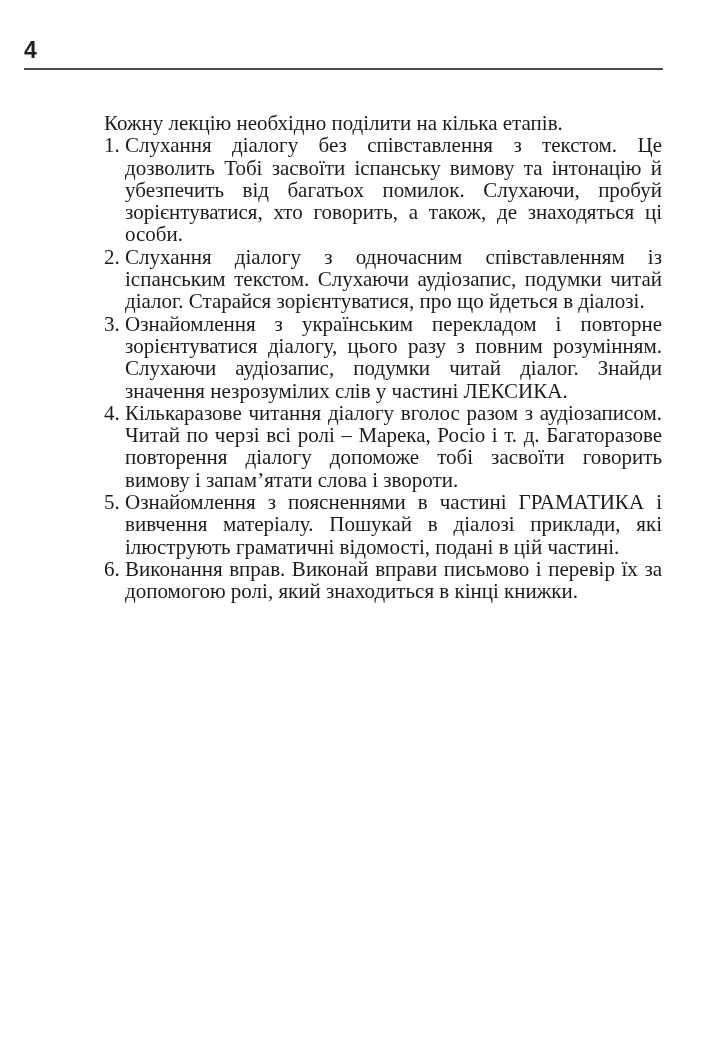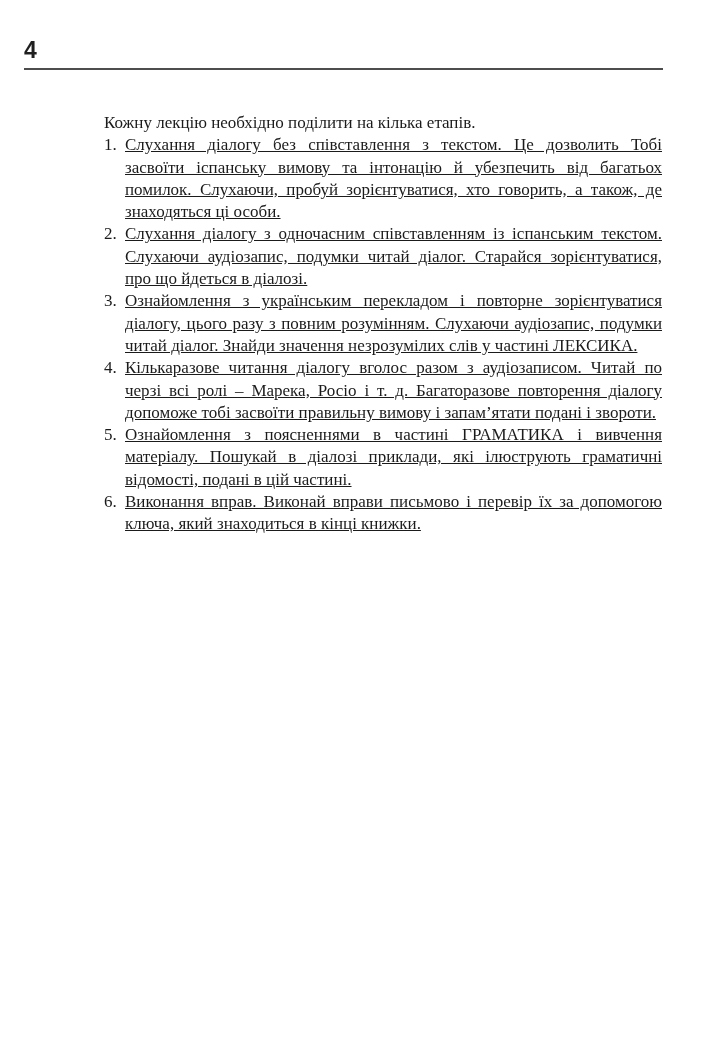--- a/index.html
+++ b/index.html
@@ -33,21 +33,21 @@
     margin-top: 4px;
     width: 639px;
     height: 0;
     border-top: 2px solid #4d4d4d;
   }
   .text-block {
     position: absolute;
     left: 104px;
     top: 112px;
     width: 558px;
-    font-size: 17px;
+    font-size: 21px;
     line-height: 22.3px;
   }
   .intro {
     margin: 0;
   }
   .steps-list {
     margin: 0;
     padding: 0;
   }
   .list-item {
@@ -55,21 +55,20 @@
     align-items: flex-start;
   }
   .item-number {
     flex: 0 0 21px;
     width: 21px;
   }
   .item-text {
     flex: 1 1 auto;
     text-align: justify;
     text-justify: inter-word;
-    text-decoration: underline;
   }
 </style>
 </head>
 <body>
 
 <div class="page">
 
   <div class="page-header">
     <div class="page-number">4</div>
     <div class="header-rule"></div>
@@ -91,29 +90,29 @@
         <span class="item-text">Слухання діалогу з одночасним співставленням із іспанським текстом. Слухаючи аудіозапис, подумки читай діалог. Старайся зорієнтуватися, про що йдеться в діалозі.</span>
       </div>
 
       <div class="list-item">
         <span class="item-number">3.</span>
         <span class="item-text">Ознайомлення з українським перекладом і повторне зорієнтуватися діалогу, цього разу з повним розумінням. Слухаючи аудіозапис, подумки читай діалог. Знайди значення незрозумілих слів  у частині ЛЕКСИКА.</span>
       </div>
 
       <div class="list-item">
         <span class="item-number">4.</span>
-        <span class="item-text">Кількаразове читання діалогу вголос разом з аудіозаписом. Читай по черзі всі ролі – Марека, Росіо і т. д. Багаторазове повторення діалогу допоможе тобі засвоїти правильну вимову і запам’ятати подані і звороти.</span>
+        <span class="item-text">Кількаразове читання діалогу вголос разом з аудіозаписом. Читай по черзі всі ролі – Марека, Росіо і т. д. Багаторазове повторення діалогу допоможе тобі засвоїти говорить вимову і запам’ятати слова і звороти.</span>
       </div>
 
       <div class="list-item">
         <span class="item-number">5.</span>
         <span class="item-text">Ознайомлення з поясненнями в частині ГРАМАТИКА і вивчення матеріалу. Пошукай в діалозі приклади, які ілюструють граматичні відомості, подані в цій частині.</span>
       </div>
 
       <div class="list-item">
         <span class="item-number">6.</span>
-        <span class="item-text">Виконання вправ. Виконай вправи письмово і перевір їх за допомогою ключа, який знаходиться в кінці книжки.</span>
+        <span class="item-text">Виконання вправ. Виконай вправи письмово і перевір їх за допомогою ролі, який знаходиться в кінці книжки.</span>
       </div>
 
     </div>
   </div>
 
 </div>
 
 </body></html>

